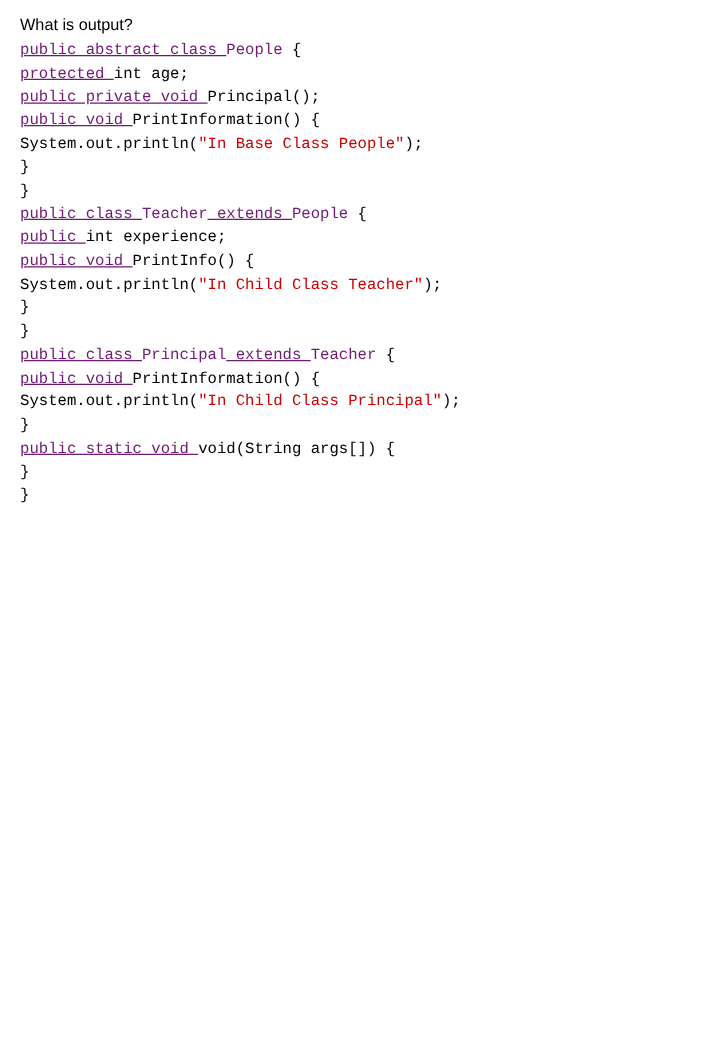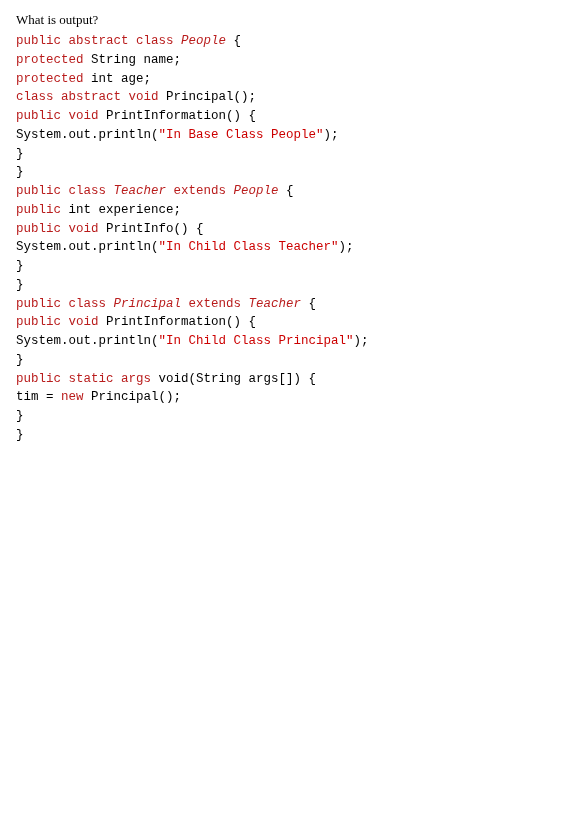--- a/index.html
+++ b/index.html
@@ -10,50 +10,49 @@
     body {
       width: 576px;
       min-height: 834px;
       background: #ffffff;
       font-family: 'Courier New', Courier, monospace;
       font-size: 13px;
       padding: 12px 16px;
       color: #000000;
     }
     .question {
-      font-family: Liberation Serif, serif;
+      font-family: Liberation Sans, sans-serif;
       font-size: 13px;
       color: #000000;
       margin-bottom: 4px;
     }
     .code-block {
       font-family: 'Courier New', Courier, monospace;
       font-size: 12.5px;
       line-height: 1.5;
       margin-bottom: 8px;
     }
-    .kw { color: #b91c1c; }
-    .class-name { color: #b91c1c; font-style: italic; }
+    .kw { color: #701a75; text-decoration: underline; }
+    .class-name { color: #701a75; }
     .string-literal { color: #cc0000; }
     .normal { color: #000000; }
   </style>
 </head>
 <body>
 
 <div class="question">What is output?</div>
 
 <div class="code-block">
 
   <div><span class="kw">public abstract class </span><span class="class-name">People</span><span class="normal"> {</span></div>
 
-  <div><span class="normal"> </span><span class="kw">protected </span><span class="normal">String name;</span></div>
 
   <div><span class="normal"> </span><span class="kw">protected </span><span class="normal">int age;</span></div>
 
-  <div><span class="normal"> </span><span class="kw">class abstract void </span><span class="normal">Principal();</span></div>
+  <div><span class="normal"> </span><span class="kw">public private void </span><span class="normal">Principal();</span></div>
 
   <div><span class="normal"> </span><span class="kw">public void </span><span class="normal">PrintInformation() {</span></div>
 
   <div><span class="normal"> System.out.println(</span><span class="string-literal">"In Base Class People"</span><span class="normal">);</span></div>
 
   <div><span class="normal"> }</span></div>
 
   <div><span class="normal">}</span></div>
 
   <div><span class="kw">public class </span><span class="class-name">Teacher</span><span class="kw"> extends </span><span class="class-name">People</span><span class="normal"> {</span></div>
@@ -69,22 +68,21 @@
   <div><span class="normal">}</span></div>
 
   <div><span class="kw">public class </span><span class="class-name">Principal</span><span class="kw"> extends </span><span class="class-name">Teacher</span><span class="normal"> {</span></div>
 
   <div><span class="normal"> </span><span class="kw">public void </span><span class="normal">PrintInformation() {</span></div>
 
   <div><span class="normal"> System.out.println(</span><span class="string-literal">"In Child Class Principal"</span><span class="normal">);</span></div>
 
   <div><span class="normal"> }</span></div>
 
-  <div><span class="normal"> </span><span class="kw">public static args </span><span class="normal">void(String args[]) {</span></div>
+  <div><span class="normal"> </span><span class="kw">public static void </span><span class="normal">void(String args[]) {</span></div>
 
 
-  <div><span class="normal"> tim = </span><span class="kw">new </span><span class="normal">Principal();</span></div>
 
 
   <div><span class="normal"> }</span></div>
 
   <div><span class="normal">}</span></div>
 </div>
 
 </body></html>

